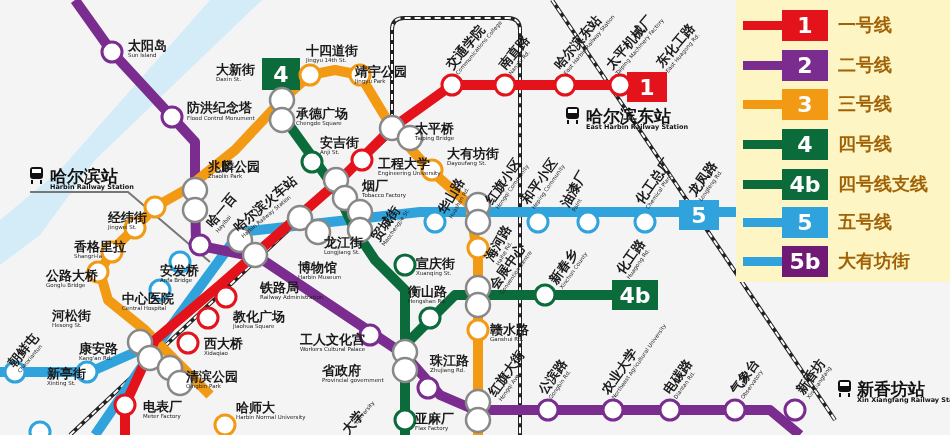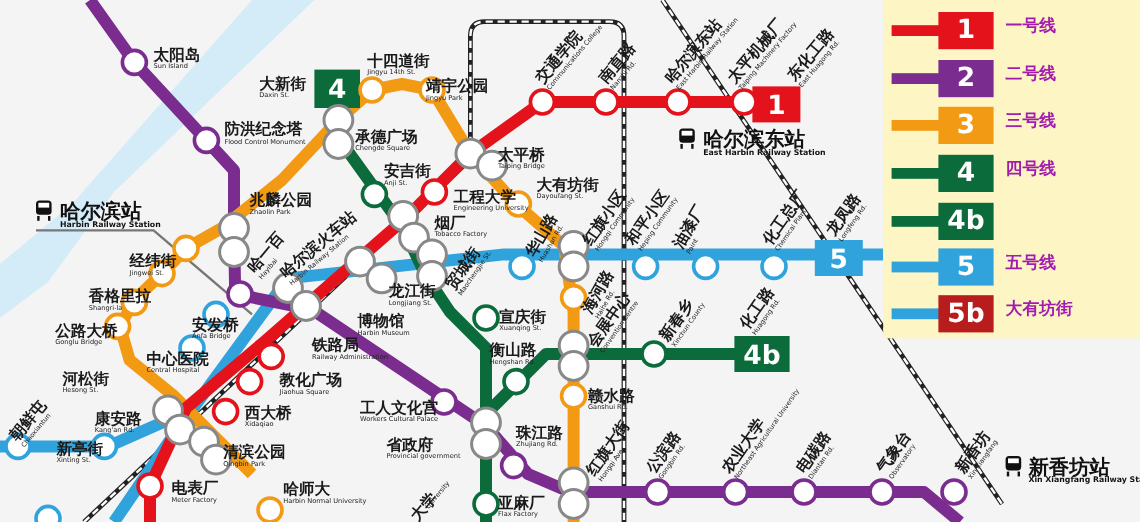--- a/index.html
+++ b/index.html
@@ -2,21 +2,21 @@
 <html><head>
 <meta charset="utf-8">
 <style>
   html, body { margin:0; padding:0; }
   body { width:950px; height:435px; overflow:hidden; background:#f4f4f5; font-family:"DejaVu Sans", sans-serif; }
   #map { position:absolute; left:0; top:0; width:950px; height:435px; }
   .legend { position:absolute; left:736px; top:0; width:214px; height:282px; background:#fdf5c4; }
   .leg-row { position:absolute; left:0; height:34px; width:214px; }
   .leg-line { position:absolute; left:7px; top:13px; width:40px; height:9px; }
   .leg-box { position:absolute; left:46px; top:2px; width:46px; height:31px; color:#fff; font-family:"DejaVu Sans", sans-serif; font-weight:bold; font-size:22px; text-align:center; line-height:31px; }
-  .leg-label { position:absolute; left:102px; top:5px; font-size:14px; font-weight:bold; color:#a21caf; font-family:"DejaVu Sans", sans-serif; white-space:nowrap; }
+  .leg-label { position:absolute; left:102px; top:5px; font-size:18px; font-weight:bold; color:#a16207; font-family:"DejaVu Sans", sans-serif; white-space:nowrap; }
   svg text { font-family:"DejaVu Sans", sans-serif; }
   .cn { font-size:13px; font-weight:bold; fill:#1a1a1a; }
   .en { font-size:5.5px; fill:#222; }
   .rail-cn { font-size:17px; font-weight:bold; fill:#111; }
   .rail-en { font-size:6.5px; font-weight:bold; fill:#111; }
 </style>
 </head>
 <body>
 
 <svg id="map" viewBox="0 0 950 435" xmlns="http://www.w3.org/2000/svg">
@@ -446,24 +446,25 @@
     <div class="leg-label">三号线</div>
   </div>
   <div class="leg-row" style="top:127px">
     <div class="leg-line" style="background:#0b6b3a"></div>
     <div class="leg-box" style="background:#0b6b3a">4</div>
     <div class="leg-label">四号线</div>
   </div>
   <div class="leg-row" style="top:167px">
     <div class="leg-line" style="background:#0b6b3a"></div>
     <div class="leg-box" style="background:#0b6b3a">4b</div>
+    <div class="leg-label">四号线支线</div>
   </div>
   <div class="leg-row" style="top:205px">
     <div class="leg-line" style="background:#30a3dc"></div>
     <div class="leg-box" style="background:#30a3dc">5</div>
     <div class="leg-label">五号线</div>
   </div>
   <div class="leg-row" style="top:244px">
     <div class="leg-line" style="background:#30a3dc"></div>
-    <div class="leg-box" style="background:#b91c1c">5b</div>
+    <div class="leg-box" style="background:#701a75">5b</div>
     <div class="leg-label">大有坊街</div>
   </div>
 </div>
 
 </body></html>

